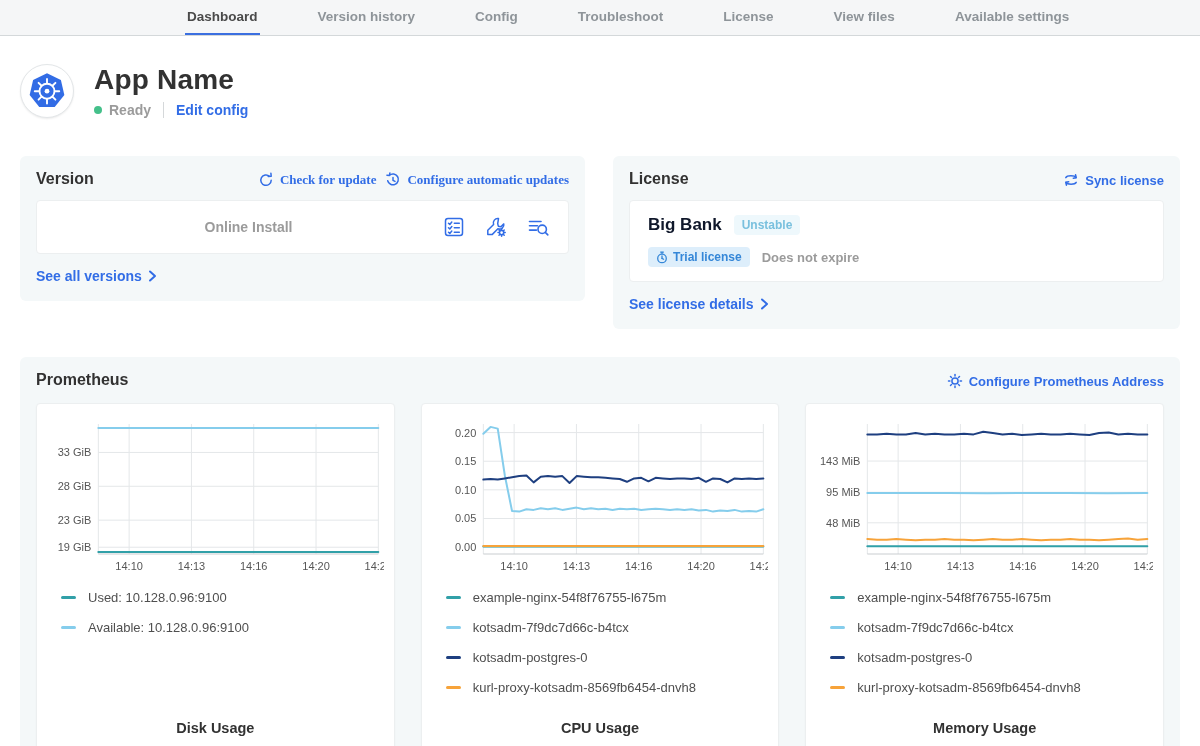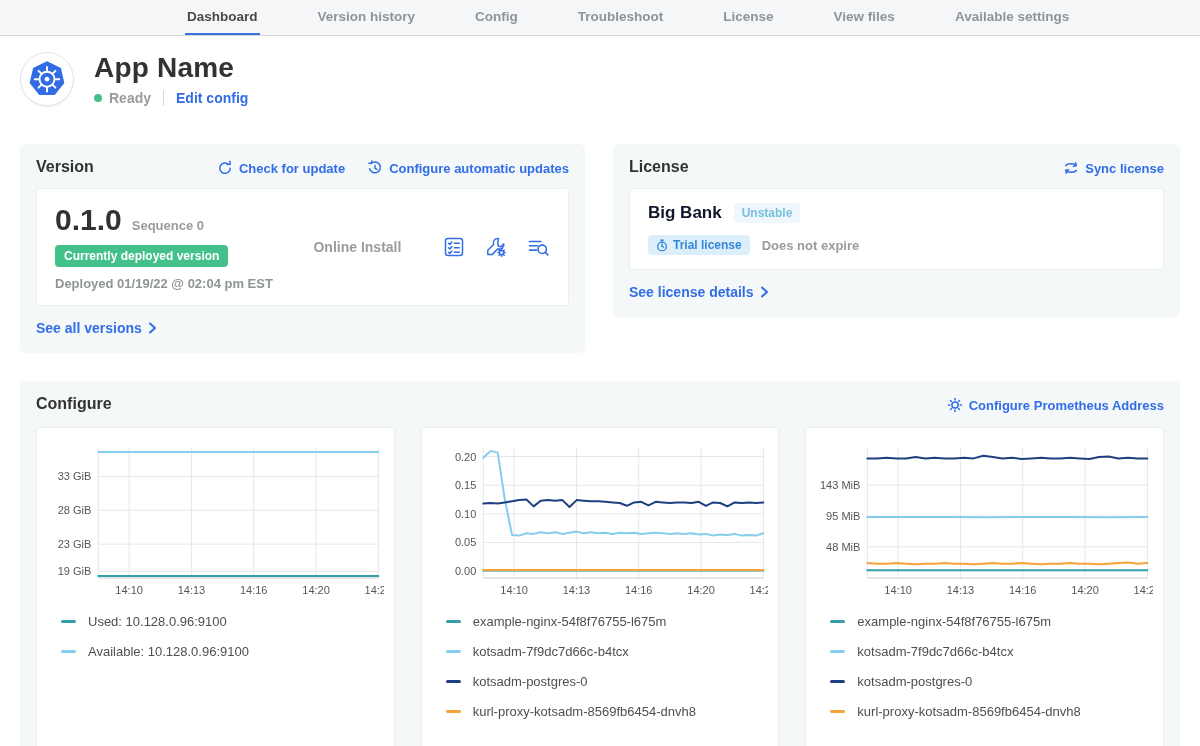--- a/index.html
+++ b/index.html
@@ -7,39 +7,39 @@
   body { width:1200px; min-height:746px; }
 
   
   .topnav { height:36px; background:#f5f6f7; border-bottom:1px solid #d4d8da; display:flex; align-items:stretch; padding-left:185px; }
   .topnav .tab { display:flex; align-items:center; padding:12px 2px; margin-right:56px; font-size:13.5px; font-weight:600; color:#8e9499; text-decoration:none; border-bottom:2px solid transparent; cursor:pointer; }
   .topnav .tab.active { color:#4a4a4a; border-bottom-color:#3b6fe0; }
 
   .container { padding:0 20px; }
 
   
-  .app-header { display:flex; align-items:center; margin-top:16px; }
+  .app-header { display:flex; align-items:center; margin-top:28px; }
   .app-icon-wrap { width:54px; height:54px; border-radius:50%; background:#fff; border:1px solid #e3e6e8; box-shadow:0 1px 2px rgba(0,0,0,.08); display:flex; align-items:center; justify-content:center; }
   .app-title-block { margin-left:20px; }
   .app-title { font-size:28px; font-weight:700; color:#323232; letter-spacing:.2px; }
   .app-status-row { display:flex; align-items:center; margin-top:6px; }
   .status-dot { width:8px; height:8px; border-radius:50%; background:#44c08a; margin-right:7px; }
   .status-text { font-size:14px; color:#9b9b9b; font-weight:600; }
   .vdivider { width:1px; height:16px; background:#d5d8da; margin:0 12px; }
   a.blue-link { color:#326de6; font-weight:700; text-decoration:none; cursor:pointer; }
   .app-status-row .blue-link { font-size:14px; }
 
   
   .cards-row { display:flex; gap:28px; margin-top:38px; align-items:flex-start; }
   .card { background:#f4f8f9; border-radius:6px; padding:14px 16px 16px; }
   .version-card { flex:0 0 565px; }
   .license-card { flex:1; }
   .card-header { display:flex; align-items:flex-end; justify-content:space-between; }
   .card-title { font-size:16px; font-weight:700; color:#323232; }
-  .header-links { display:flex; align-items:center; gap:22px; }
+  .header-links { display:flex; align-items:center; gap:9px;font-family:Liberation Serif, serif; }
   .icon-link { display:flex; align-items:center; gap:6px; font-size:13px; }
   .icon-link svg { flex:0 0 auto; }
 
   .inner-card { background:#fff; border:1px solid #eceff0; border-radius:4px; margin-top:12px; padding:14px 18px; }
 
   .version-body { display:flex; align-items:center; }
   .version-left { flex:0 0 auto; }
   .vnum-row { display:flex; align-items:baseline; gap:10px; }
   .version-number { font-size:30px; font-weight:700; color:#323232; }
   .sequence { font-size:13px; color:#9b9b9b; font-weight:600; }
@@ -131,28 +131,20 @@
               <path d="M4.4 3.3A5.4 5.4 0 1 1 2.7 8.7"></path>
               <polyline points="4.9,0.9 4.5,3.5 1.9,3.2"></polyline>
               <polyline points="8,5.4 8,8.3 10,9.4"></polyline>
             </svg>
             <span>Configure automatic updates</span>
           </a>
         </div>
       </div>
 
       <div class="inner-card version-body">
-        <div class="version-left">
-          <div class="vnum-row">
-            <span class="version-number">0.1.0</span>
-            <span class="sequence">Sequence 0</span>
-          </div>
-          <span class="deployed-badge">Currently deployed version</span>
-          <div class="deployed-at">Deployed 01/19/22 @ 02:04 pm EST</div>
-        </div>
         <div class="version-mid">Online Install</div>
         <div class="version-actions">
           <button class="action-icon" title="">
             <svg width="24" height="24" viewBox="0 0 24 24" fill="none" stroke="currentColor" stroke-width="1.5" stroke-linecap="round" stroke-linejoin="round">
               <rect x="3.5" y="3.5" width="17" height="17" rx="2.5"></rect>
               <polyline points="6.5,8.2 7.8,9.4 9.8,7"></polyline>
               <line x1="12.3" y1="8.2" x2="17.3" y2="8.2"></line>
               <polyline points="6.5,12.7 7.8,13.9 9.8,11.5"></polyline>
               <line x1="12.3" y1="12.7" x2="17.3" y2="12.7"></line>
               <polyline points="6.5,17.2 7.8,18.4 9.8,16"></polyline>
@@ -231,21 +223,21 @@
         <span>See license details</span>
         <svg width="9" height="12" viewBox="0 0 9 12" fill="none" stroke="#326de6" stroke-width="2" stroke-linecap="round" stroke-linejoin="round">
           <polyline points="2,1.5 7,6 2,10.5"></polyline>
         </svg>
       </a>
     </section>
   </div>
 
   <section class="card monitoring-card">
     <div class="card-header">
-      <h2 class="card-title">Configure</h2>
+      <h2 class="card-title">Prometheus</h2>
       <a class="blue-link icon-link">
         <svg width="16" height="16" viewBox="0 0 16 16" fill="none" stroke="#326de6" stroke-width="1.5" stroke-linecap="round">
           <circle cx="8" cy="8" r="3.1"></circle>
           <line x1="8" y1="2.9" x2="8" y2="1.5"></line>
           <line x1="8" y1="13.1" x2="8" y2="14.5"></line>
           <line x1="2.9" y1="8" x2="1.5" y2="8"></line>
           <line x1="13.1" y1="8" x2="14.5" y2="8"></line>
           <line x1="11.5" y1="4.5" x2="12.5" y2="3.5"></line>
           <line x1="4.5" y1="4.5" x2="3.5" y2="3.5"></line>
           <line x1="11.5" y1="11.5" x2="12.5" y2="12.5"></line>

